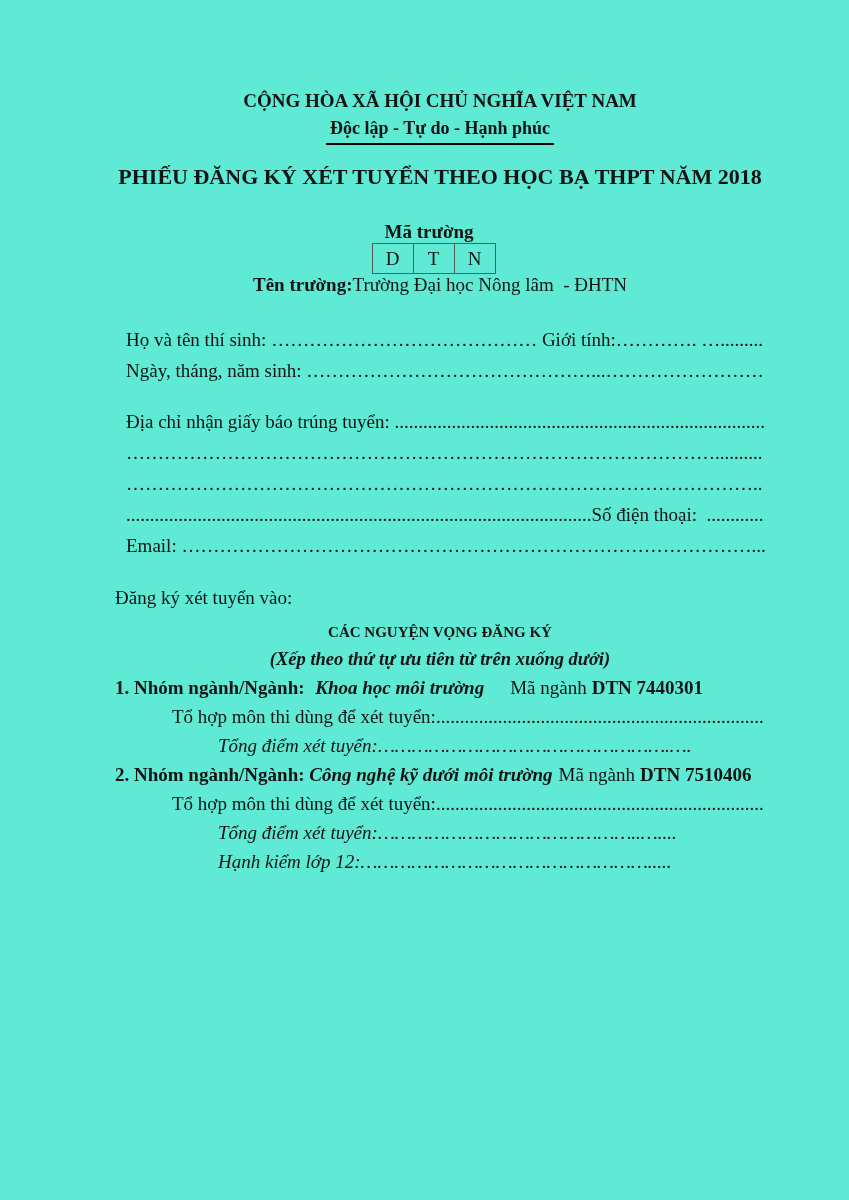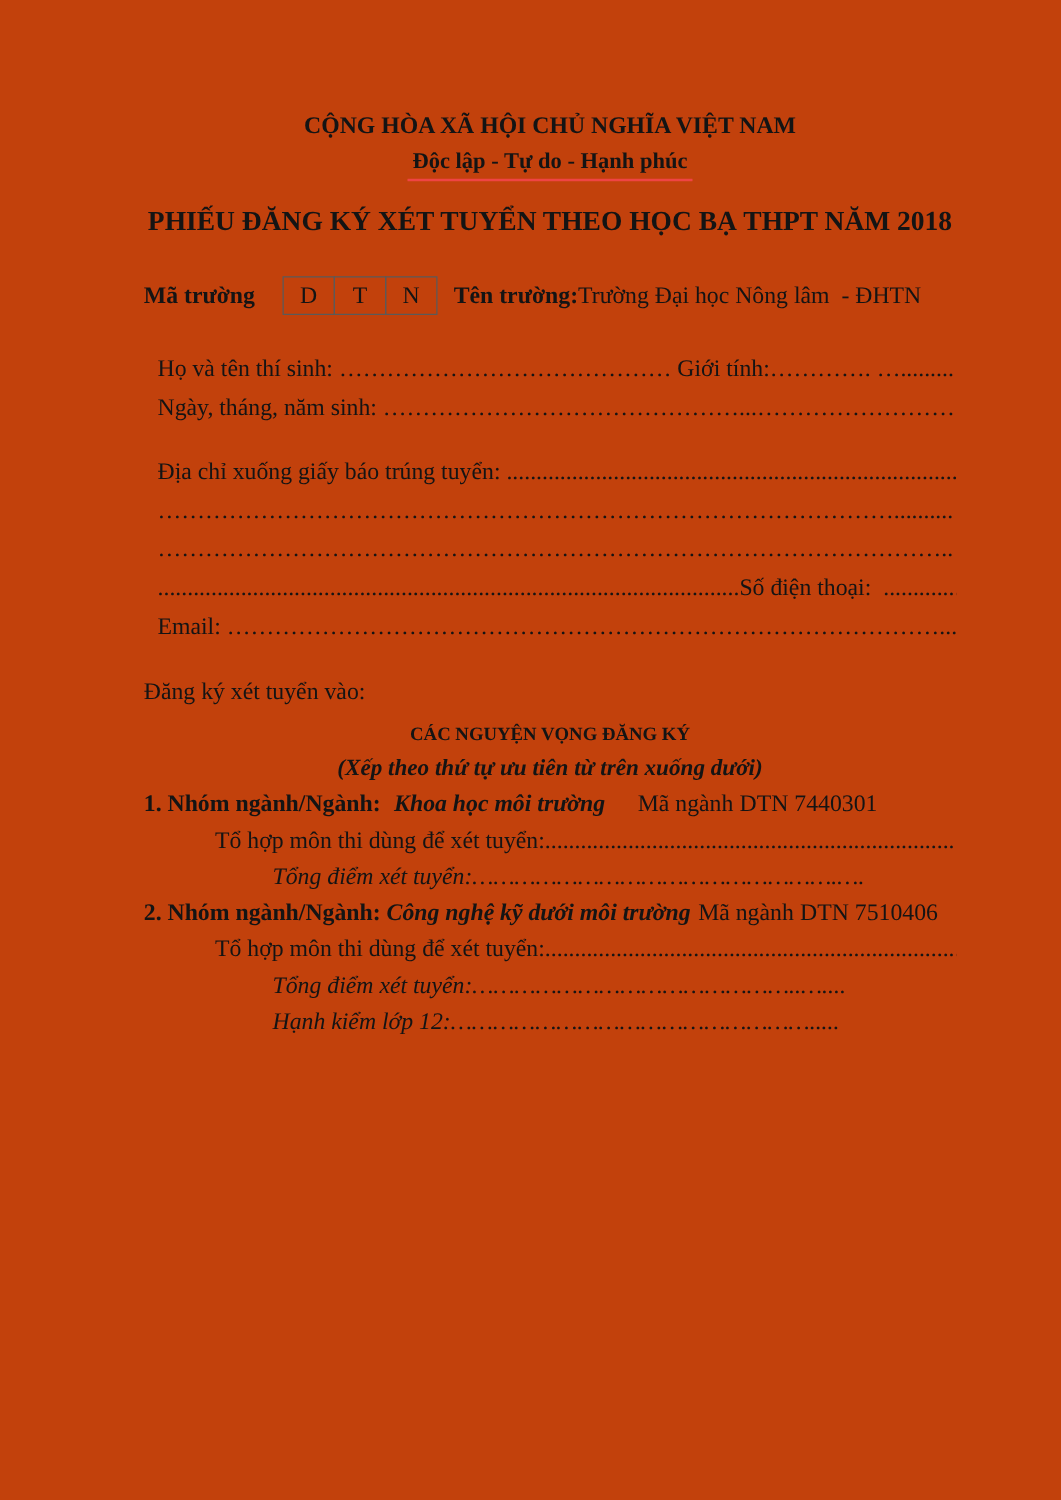--- a/index.html
+++ b/index.html
@@ -1,47 +1,47 @@
 <!DOCTYPE html>
 <html><head>
 <meta charset="utf-8">
 <style>
   html,body{margin:0;padding:0;background:#888;}
   .doc{
-    width:849px;height:1200px;background:#c2410c;margin:0 auto;
+    width:849px;height:1200px;background:#5eead4;margin:0 auto;
     font-family:"Liberation Serif","DejaVu Serif",serif;
     color:#141414;position:relative;overflow:hidden;
     font-size:19px;
   }
   .content{padding:88px 84px 0 115px;width:650px;}
   .center{text-align:center;}
   .b{font-weight:bold;}
   .nat-title{font-weight:bold;font-size:19px;line-height:26px;}
   .motto-wrap{margin-top:2px;line-height:24px;}
   .motto{
     display:inline-block;font-weight:bold;font-size:18px;
-    border-bottom:2px solid #ef4444;padding:0 4px 3px 4px;
+    border-bottom:2px solid #000000;padding:0 4px 3px 4px;
   }
   .form-title{font-weight:bold;font-size:22px;margin-top:18px;line-height:28px;white-space:nowrap;}
-  .school-row{margin-top:30px;display:flex;align-items:center;white-space:pre;}
+  .school-row{margin-top:30px;display:flex;align-items:center;white-space:pre;flex-direction:column;}
   .school-code-label{font-weight:bold;margin-right:22px;}
   .code-boxes{display:inline-flex;margin-right:14px;}
   .code-cell{
     width:40px;height:29px;border:1px solid #5a5a5a;margin-right:-1px;
     display:flex;align-items:center;justify-content:center;font-size:19px;
   }
   .line{white-space:pre;overflow:hidden;line-height:31px;height:31px;margin-left:11px;}
   .block-gap{margin-top:20px;}
   .intro{margin-top:21px;line-height:31px;}
   .wish-head-title{font-weight:bold;font-size:15px;margin-top:6px;line-height:27px;}
   .wish-head-sub{font-weight:bold;font-style:italic;font-size:18.5px;line-height:27px;}
   .wish-line{white-space:pre;overflow:hidden;line-height:29px;height:29px;}
   .wish-first{font-weight:bold;}
   .wish-major{font-weight:bold;font-style:italic;margin:0 26px 0 6px;}
-  .wish-code{font-weight:normal;margin-left:5px;}
+  .wish-code{font-weight:bold;margin-left:5px;}
   .indent-1{padding-left:57px;}
   .indent-2{padding-left:103px;font-style:italic;}
   .sig{width:340px;margin:40px 0 0 322px;text-align:center;}
   .sig-date{white-space:pre;line-height:28px;}
   .sig-title{font-weight:bold;font-size:19px;line-height:29px;}
   .sig-note{line-height:29px;}
 </style>
 </head>
 <body>
 
@@ -62,21 +62,21 @@
         <span class="code-cell">D</span>
         <span class="code-cell">T</span>
         <span class="code-cell">N</span>
       </span>
       <span><span class="b">Tên trường:</span><span>Trường Đại học Nông lâm  - ĐHTN</span></span>
     </div>
 
     <div class="line" style="margin-top:28px;"><span>Họ và tên thí sinh: </span><span>…………………………………… </span><span>Giới tính:</span><span>…………. ….........</span></div>
     <div class="line"><span>Ngày, tháng, năm sinh: </span><span>………………………………………...……………………….............</span></div>
 
-    <div class="line block-gap"><span>Địa chỉ xuống giấy báo trúng tuyển: </span><span>.........................................................................................................</span></div>
+    <div class="line block-gap"><span>Địa chỉ nhận giấy báo trúng tuyển: </span><span>.........................................................................................................</span></div>
     <div class="line"><span>…………………………………………………………………………………..........</span></div>
     <div class="line"><span>………………………………………………………………………………………..</span></div>
     <div class="line"><span>..................................................................................................</span><span>Số điện thoại:  </span><span>...........................................</span></div>
     <div class="line"><span>Email: </span><span>………………………………………………………………………………...</span></div>
 
     <div class="intro">Đăng ký xét tuyển vào:</div>
 
     <div class="center">
       <div class="wish-head-title">CÁC NGUYỆN VỌNG ĐĂNG KÝ</div>
       <div class="wish-head-sub">(Xếp theo thứ tự ưu tiên từ trên xuống dưới)</div>

